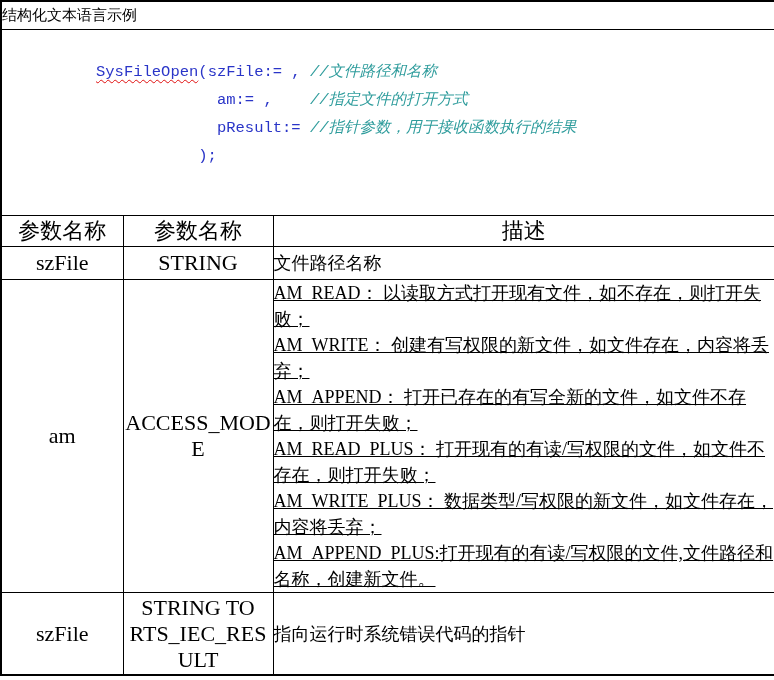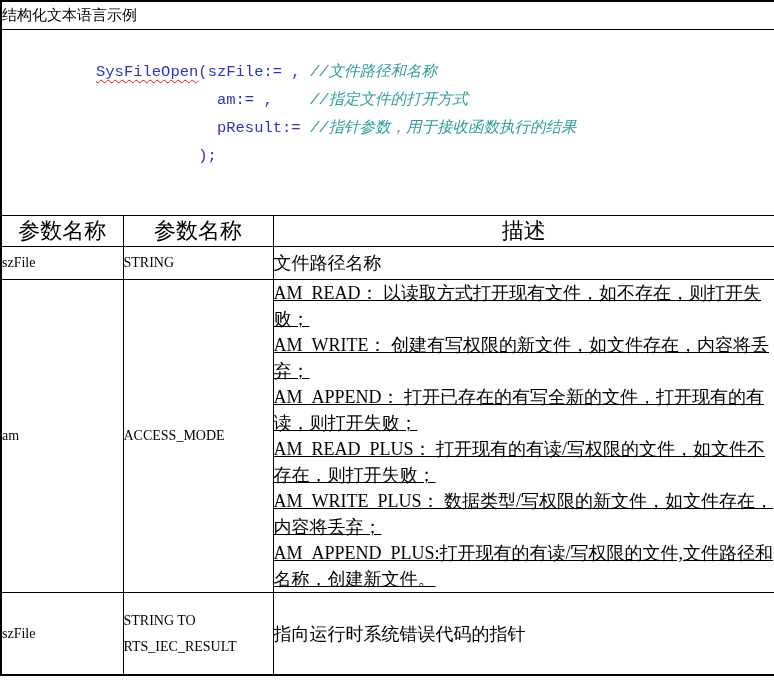--- a/index.html
+++ b/index.html
@@ -60,22 +60,23 @@
   tr.head-row th {
     height: 29px;
     font-family: "Liberation Sans", sans-serif;
     font-weight: 400;
     font-size: 22px;
     text-align: center;
     vertical-align: middle;
   }
   
   td.c-name, td.c-type {
+    text-align: center;
     vertical-align: middle;
-    font-size: 14px;
+    font-size: 22px;
     line-height: 26px;
     overflow-wrap: break-word;
   }
   td.c-type { padding: 0 2px; }
   td.c-desc {
     text-align: left;
     vertical-align: middle;
     font-size: 18px;
     line-height: 26px;
     padding: 3px 10px 3px 6px;
@@ -122,21 +123,21 @@
     <td class="c-type">STRING</td>
     <td class="c-desc">文件路径名称</td>
   </tr>
 
   <tr class="row-am">
     <td class="c-name">am</td>
     <td class="c-type">ACCESS_MODE</td>
     <td class="c-desc">
       <div class="desc-item">AM_READ： 以读取方式打开现有文件，如不存在，则打开失败；</div>
       <div class="desc-item">AM_WRITE： 创建有写权限的新文件，如文件存在，内容将丢弃；</div>
-      <div class="desc-item">AM_APPEND： 打开已存在的有写全新的文件，打开现有的有读，则打开失败；</div>
+      <div class="desc-item">AM_APPEND： 打开已存在的有写全新的文件，如文件不存在，则打开失败；</div>
       <div class="desc-item">AM_READ_PLUS： 打开现有的有读/写权限的文件，如文件不存在，则打开失败；</div>
       <div class="desc-item">AM_WRITE_PLUS： 数据类型/写权限的新文件，如文件存在，内容将丢弃；</div>
       <div class="desc-item">AM_APPEND_PLUS:打开现有的有读/写权限的文件,文件路径和名称，创建新文件。</div>
     </td>
   </tr>
 
   <tr class="row-presult">
     <td class="c-name">szFile</td>
     <td class="c-type">STRING TO RTS_IEC_RESULT</td>
     <td class="c-desc">指向运行时系统错误代码的指针</td>

